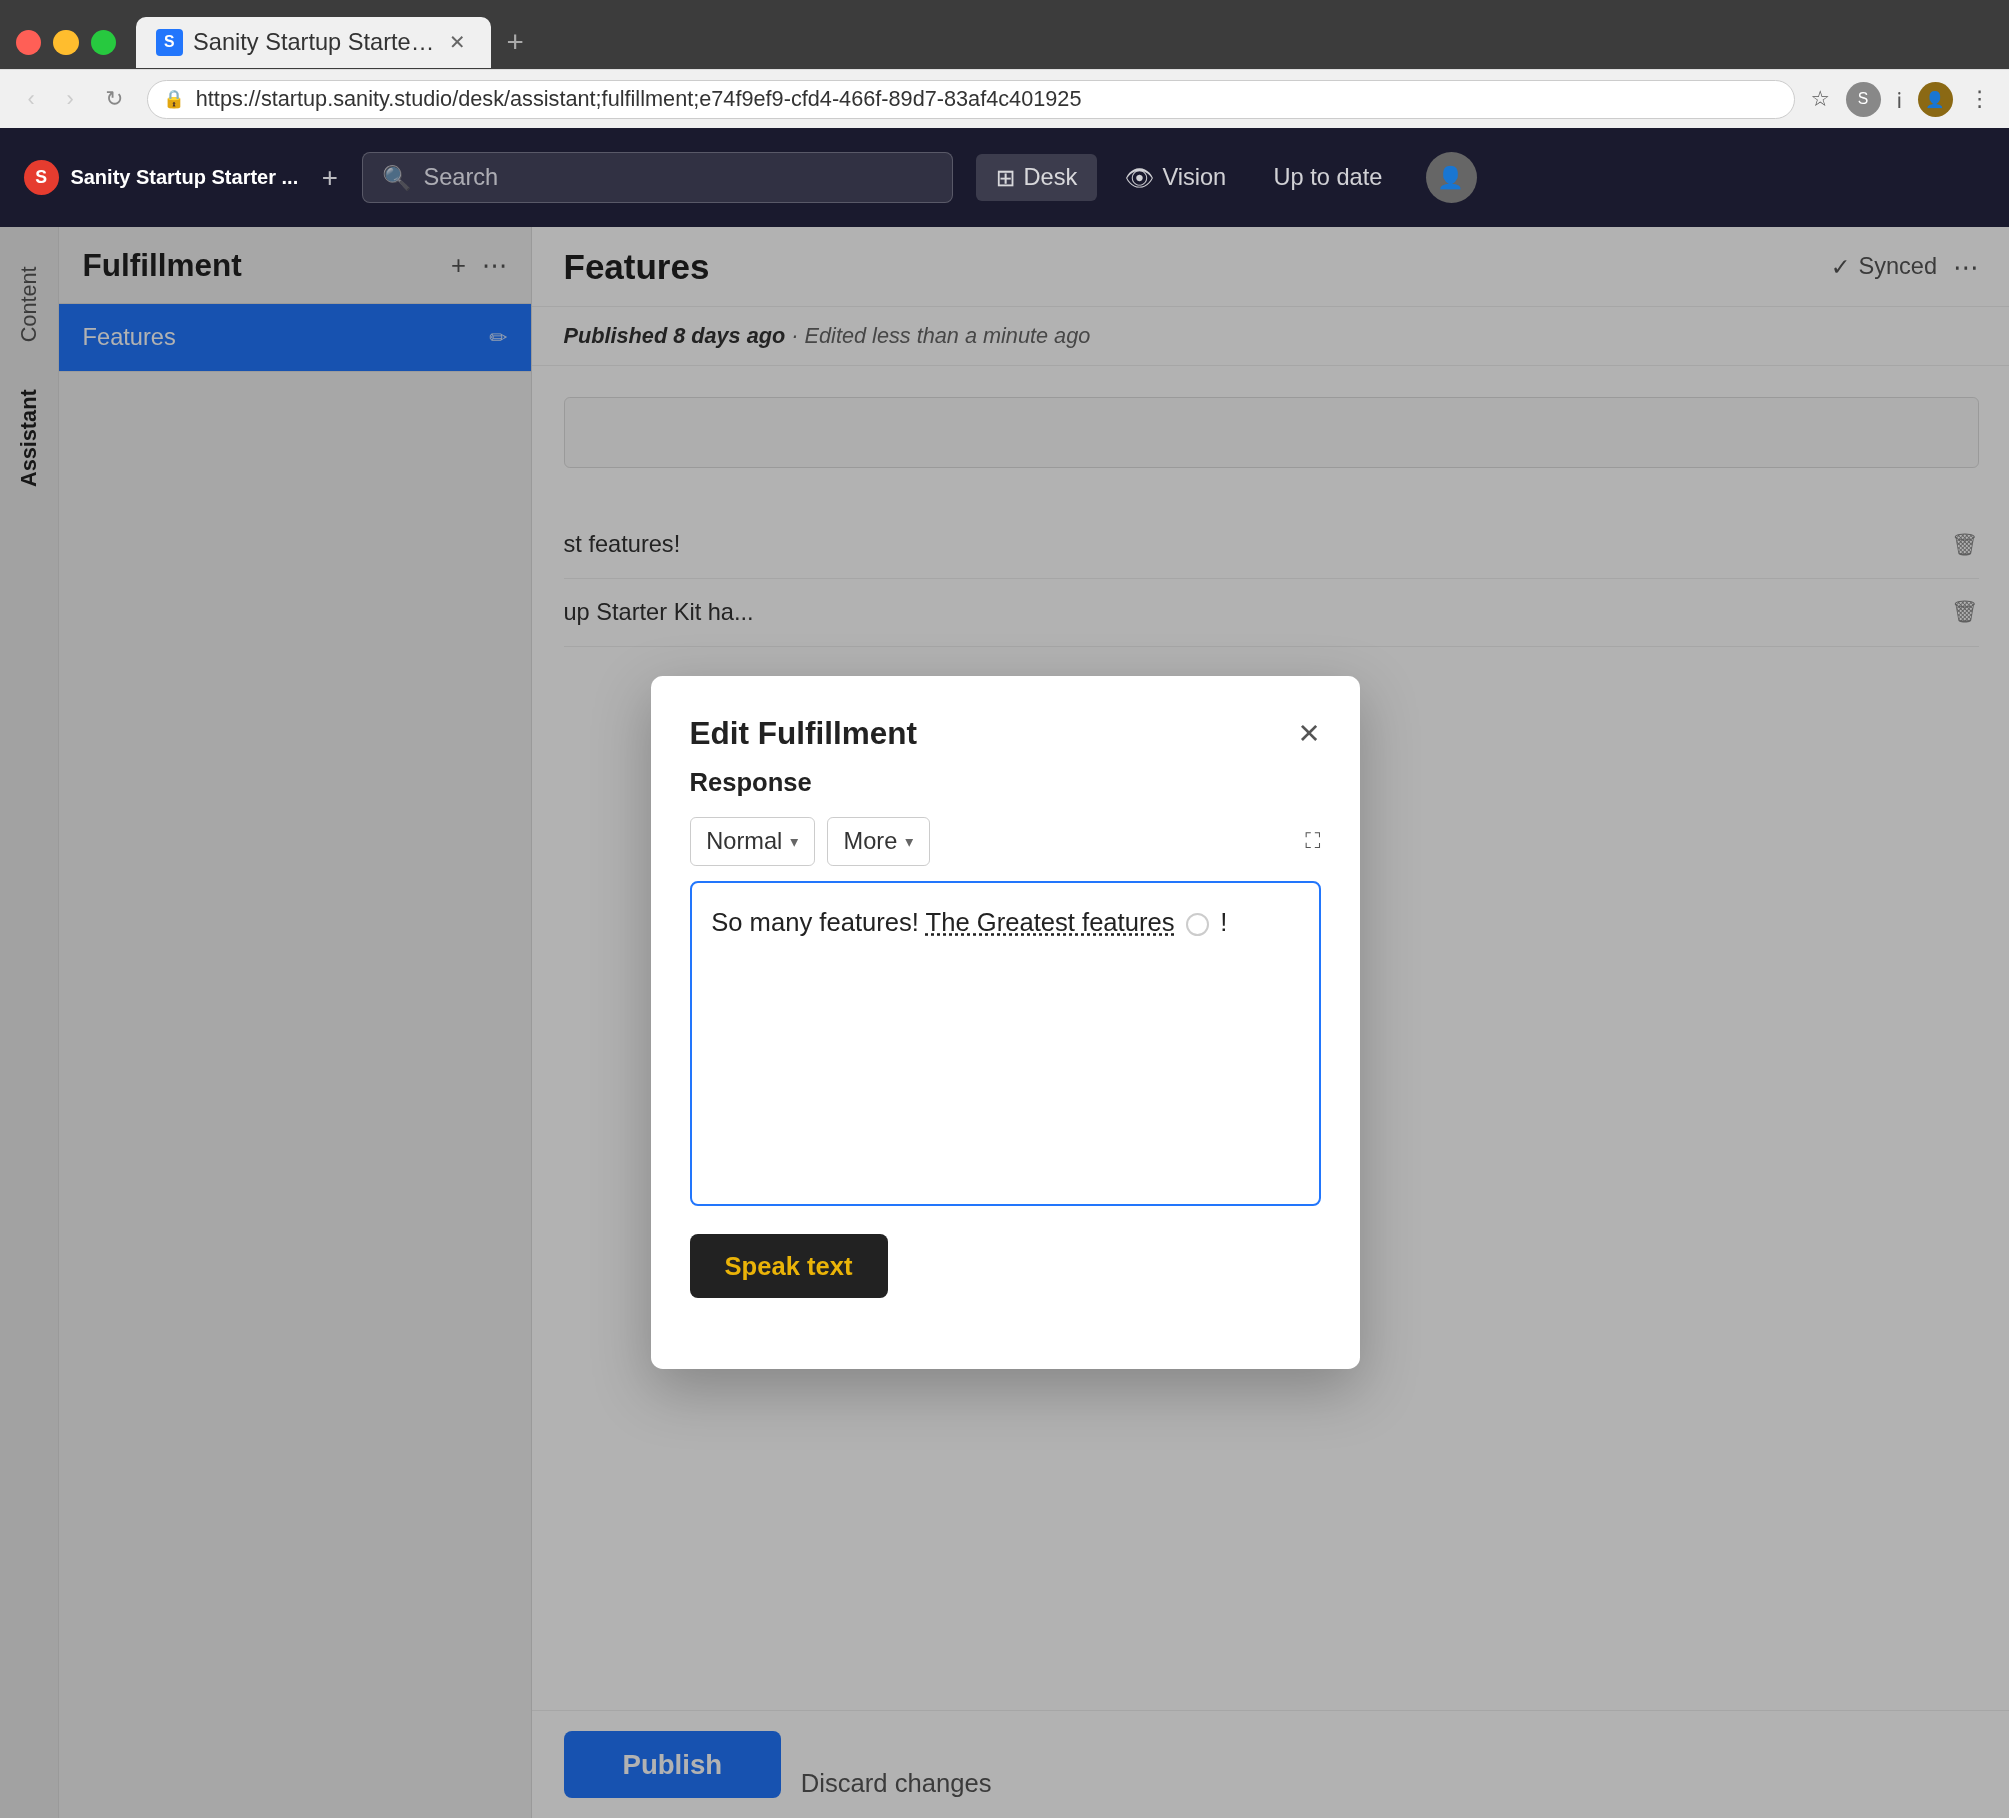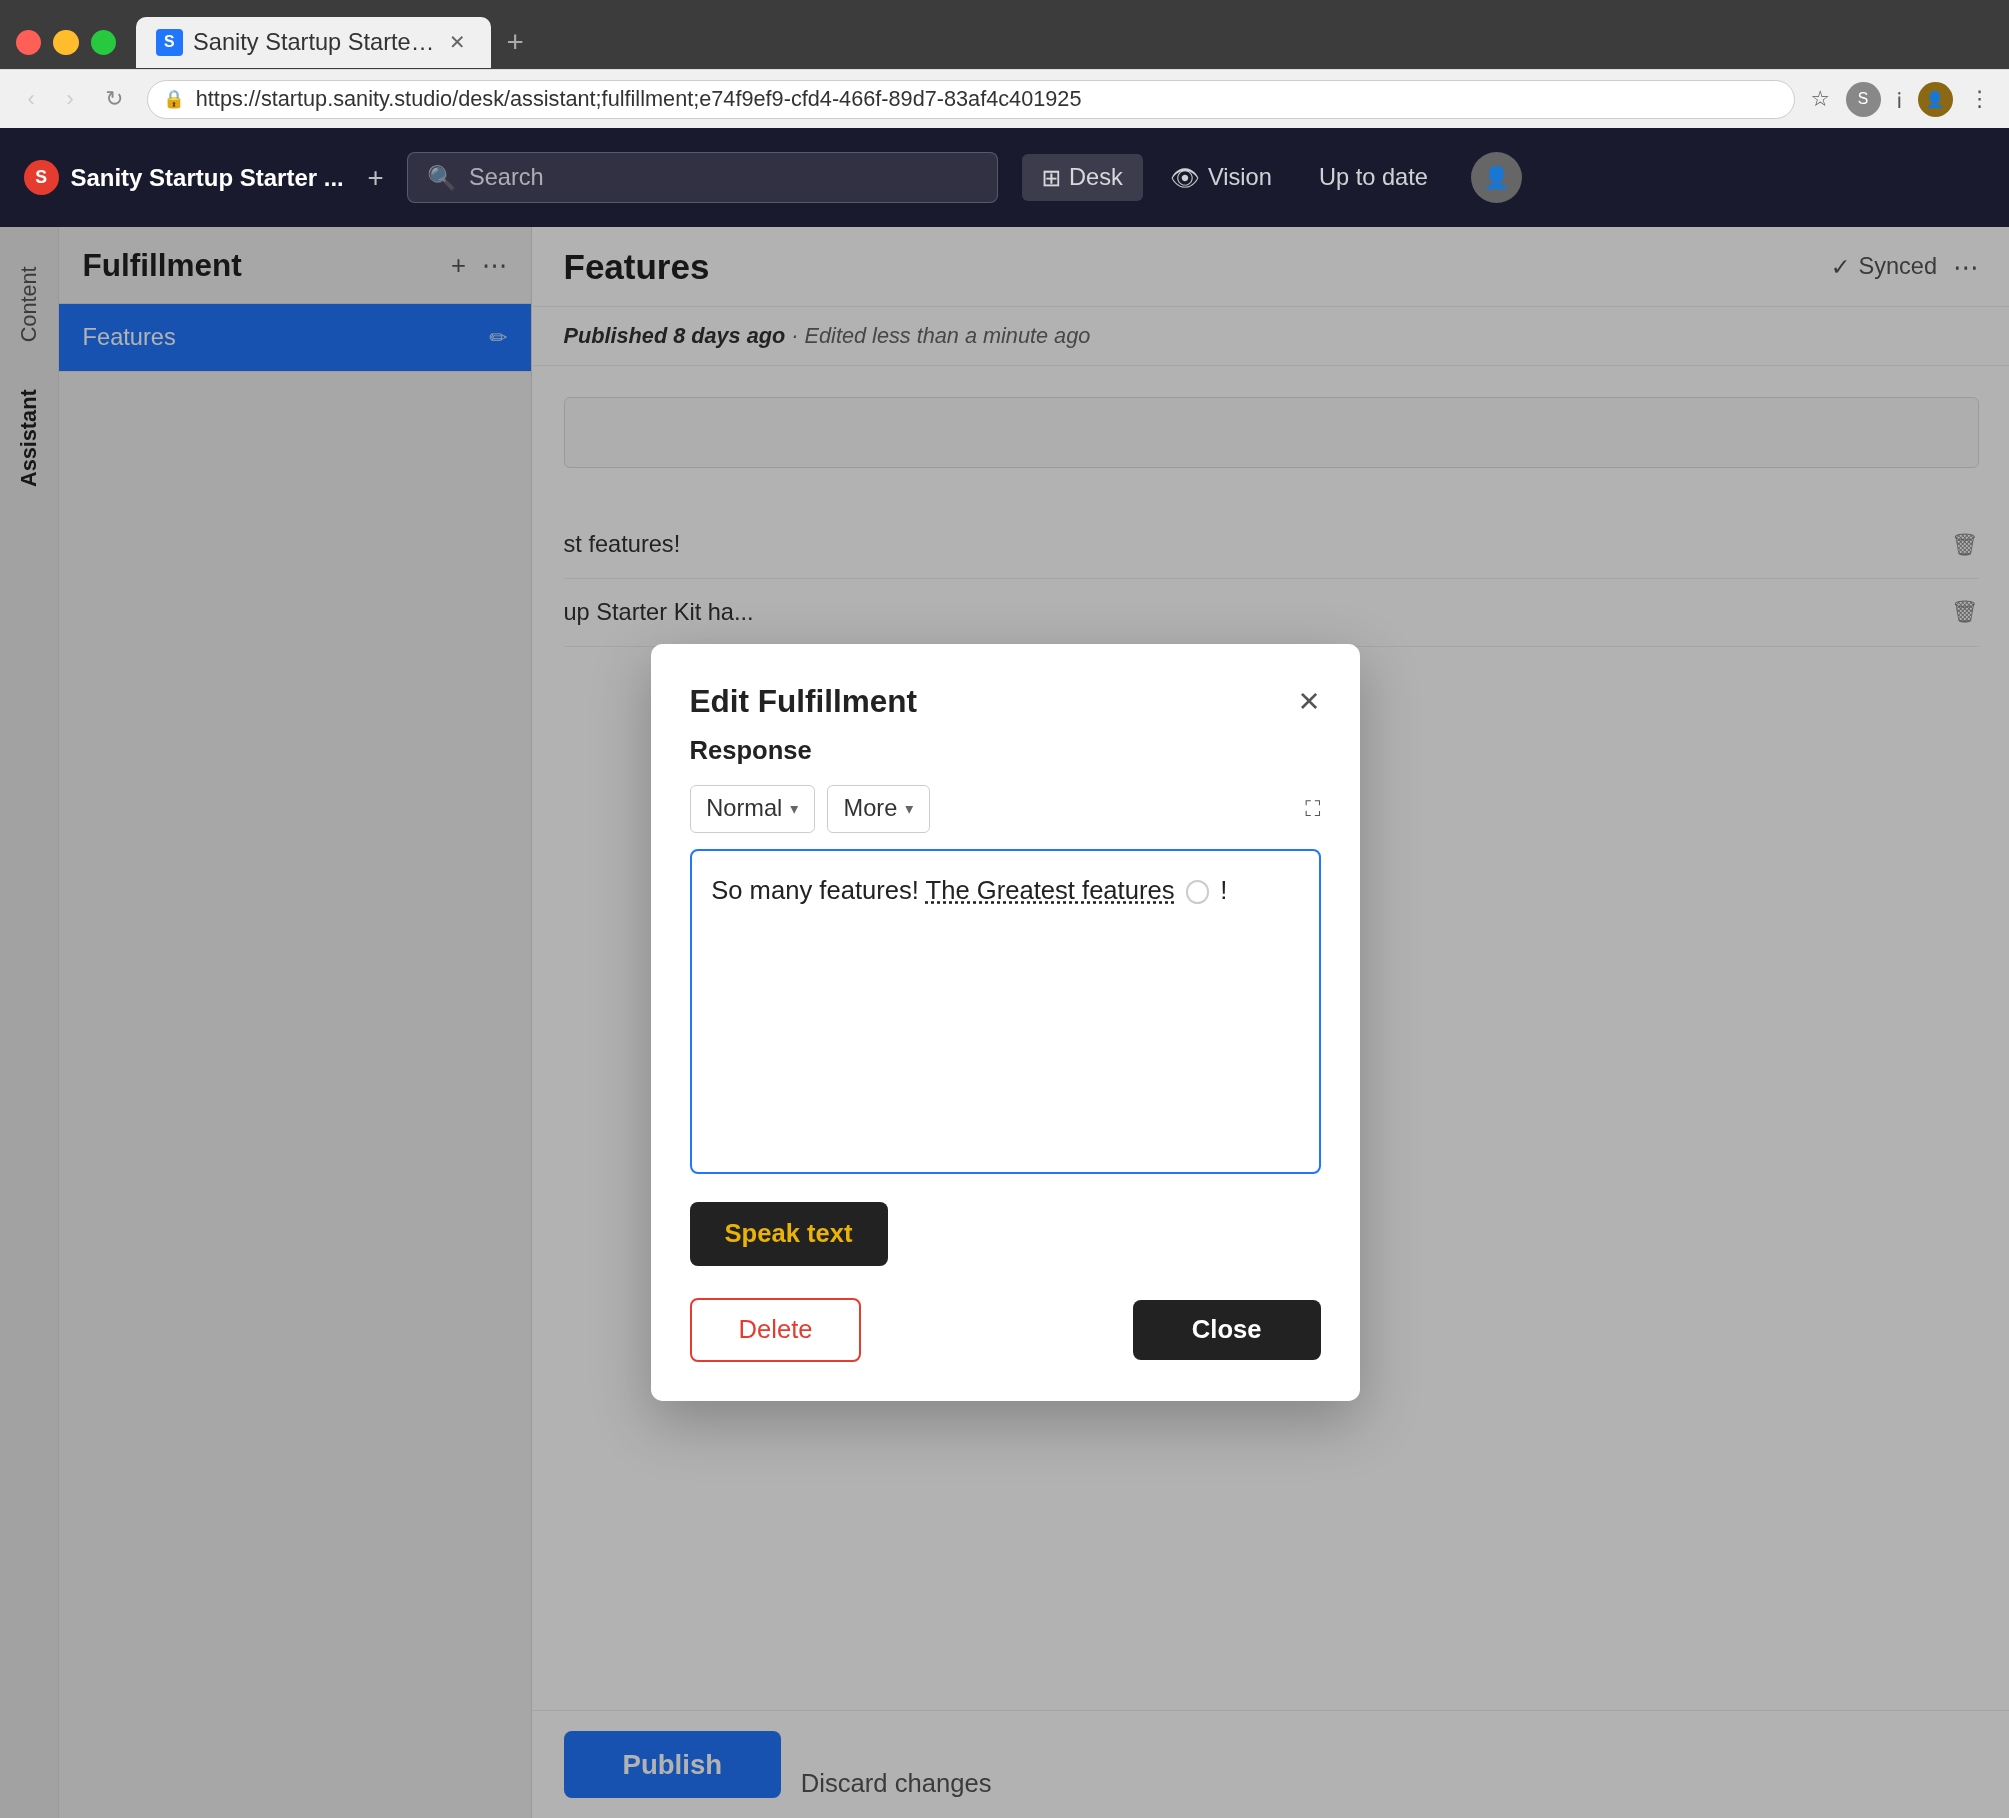--- a/index.html
+++ b/index.html
@@ -173,21 +173,21 @@
       border-radius: 50%;
       display: flex;
       align-items: center;
       justify-content: center;
       color: white;
       font-weight: bold;
       font-size: 17.7px;
     }
     .app-title {
       color: white;
-      font-size: 24px;
+      font-size: 20px;
       font-weight: 600;
     }
     .header-add-btn {
       color: white;
       font-size: 27.6px;
       background: none;
       border: none;
       cursor: pointer;
       opacity: 0.7;
     }
@@ -735,22 +735,18 @@
             <span>So many features!</span>
             <span> </span>
             <span class="underline-text">The Greatest features</span>
             <span class="inline-spinner"></span>
             <span> !</span>
           </div>
         </div>
 
         <button class="speak-btn">Speak text</button>
 
-        <div class="modal-footer">
-          <button class="modal-delete-btn">Delete</button>
-          <button class="modal-close-action-btn">Close</button>
-        </div>
       </div>
     </div>
 
   </div>
 </div>
 
 
 </body></html>

